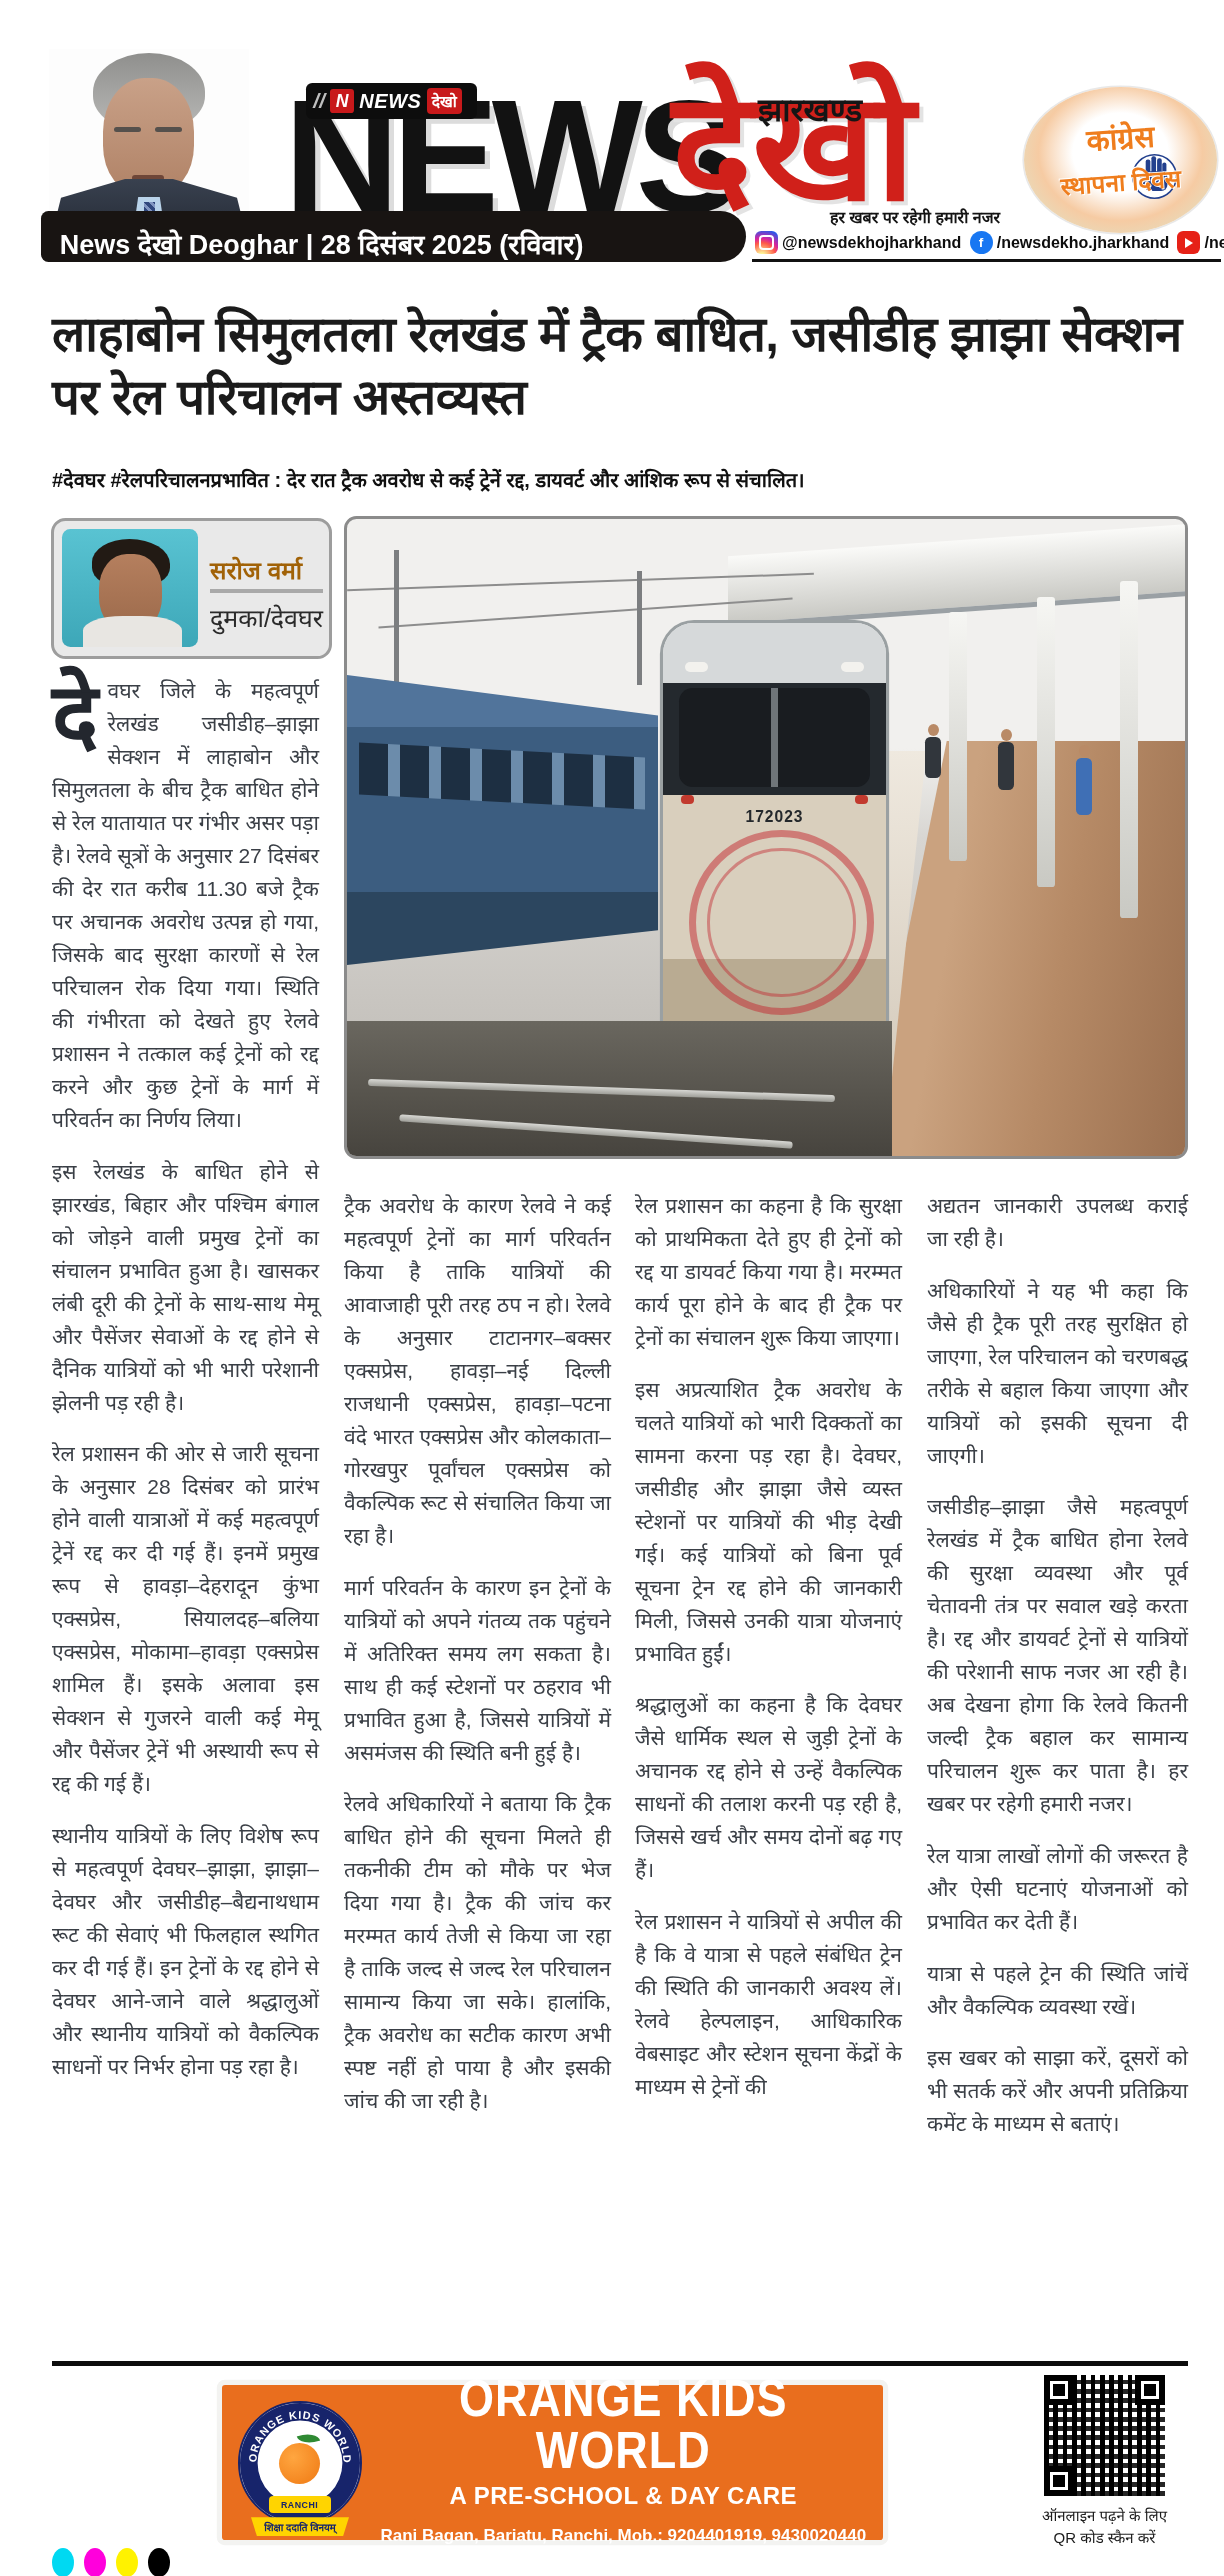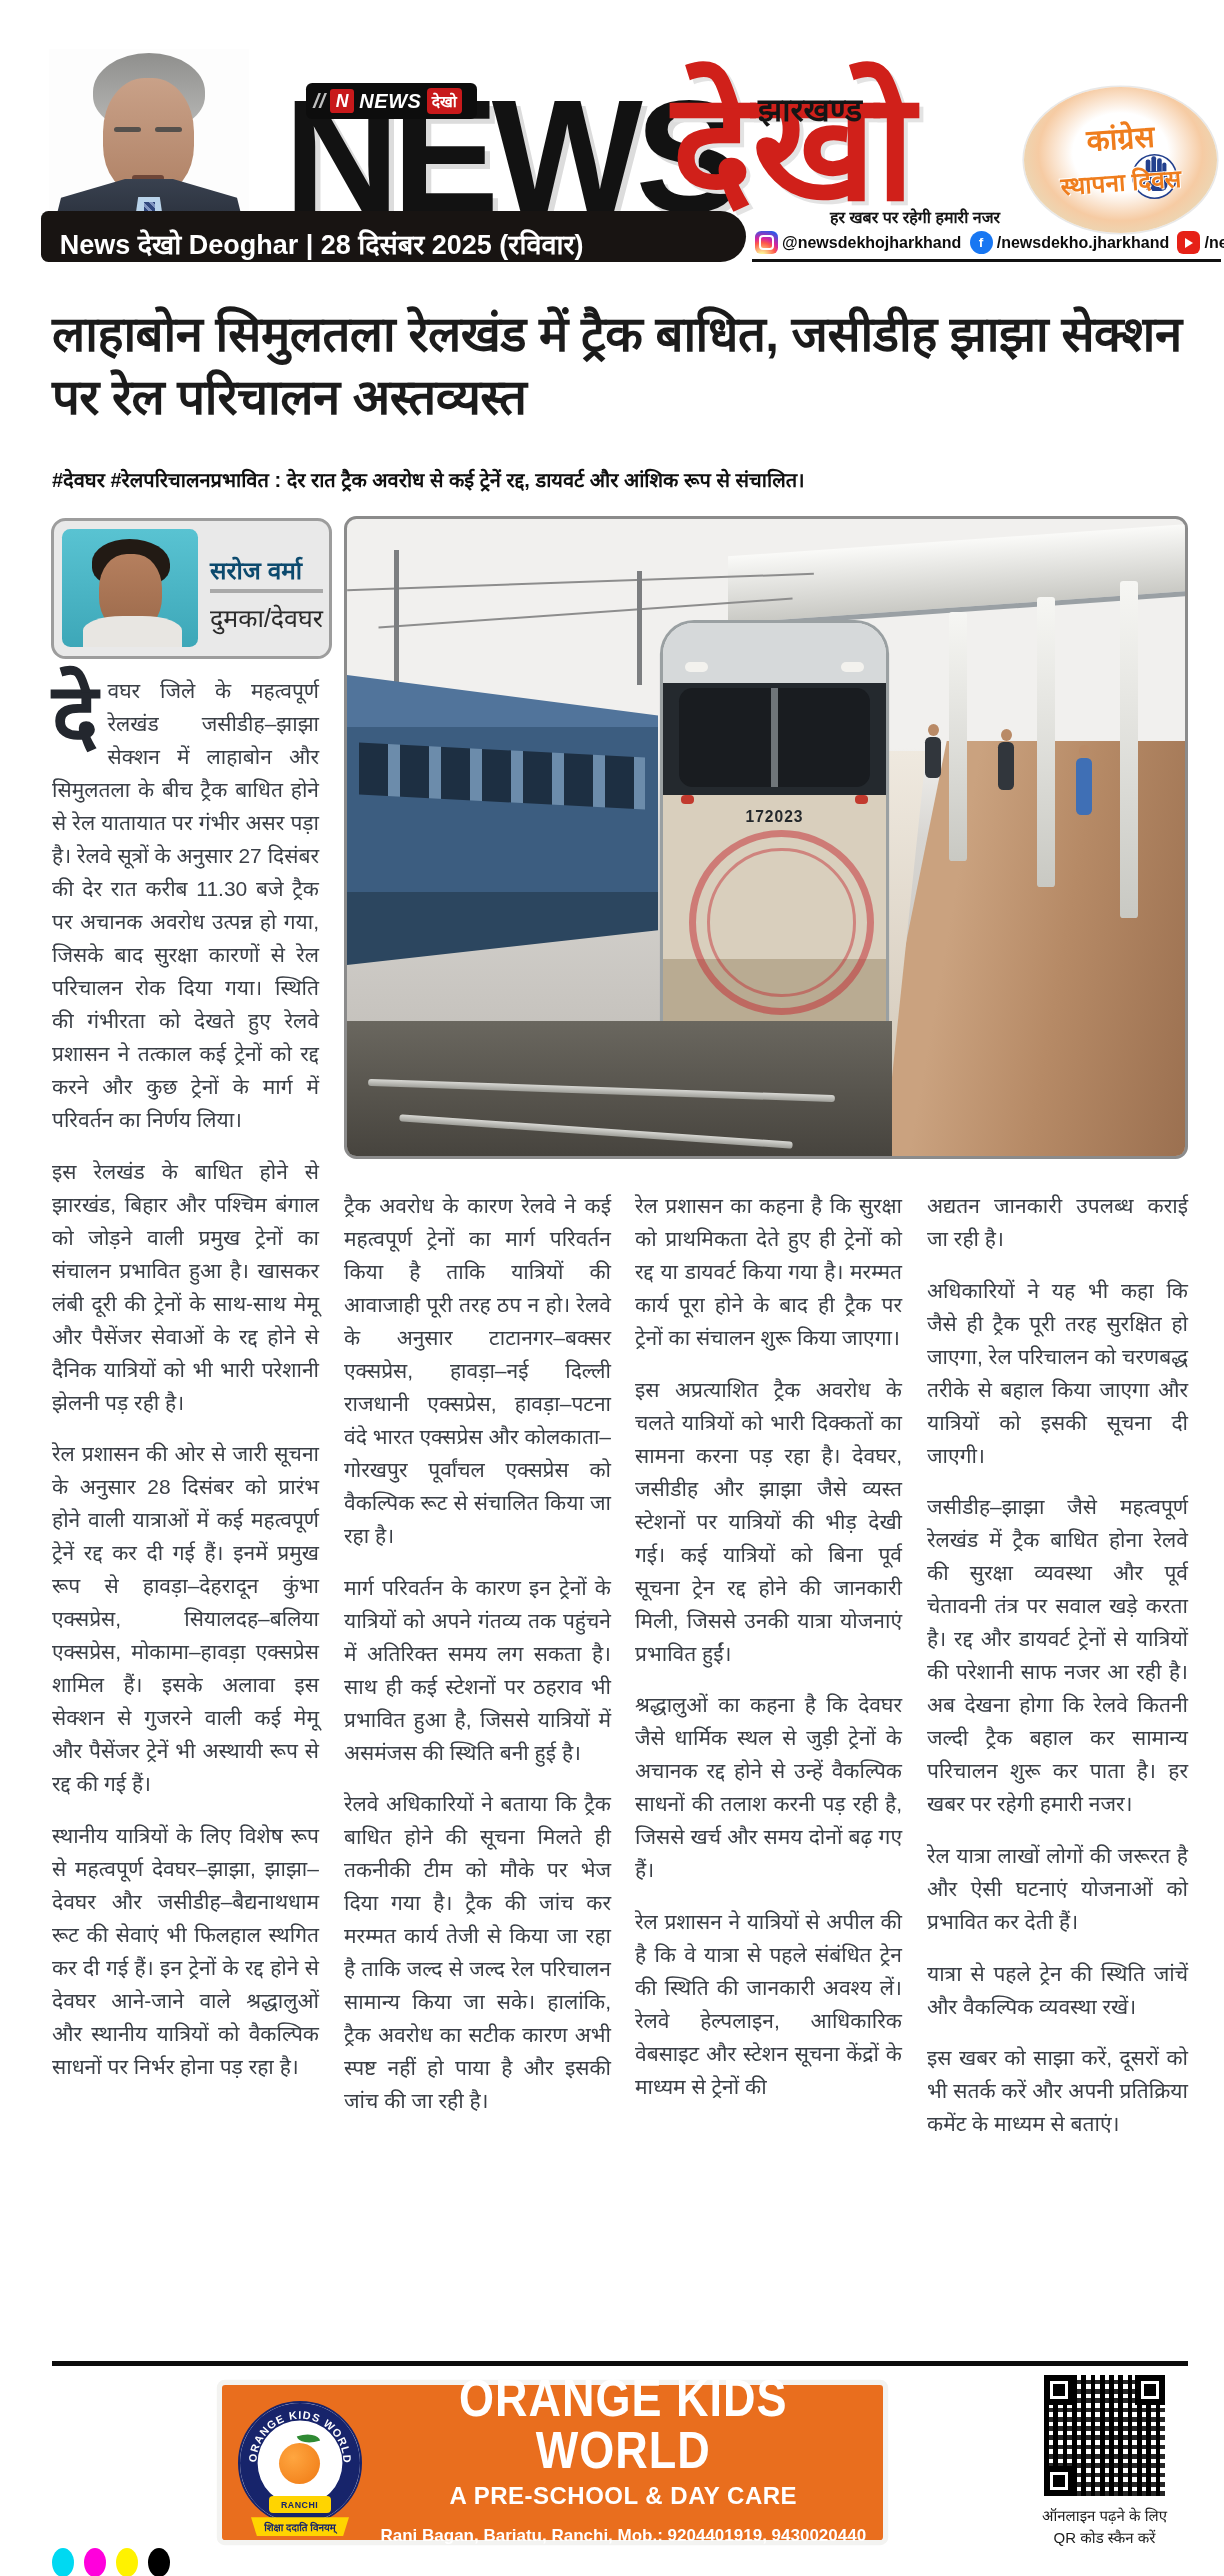--- a/index.html
+++ b/index.html
@@ -55,21 +55,21 @@
   
   #headline{left:52px;top:270px;width:1141px;font-size:49px;line-height:1.28;font-weight:900;color:#1b1b1b;letter-spacing:-0.5px;}
   #subheadline{left:52px;top:466px;width:1141px;font-size:20px;font-weight:700;color:#101010;}
 
   
   #rcard{left:51px;top:518px;width:281px;height:141px;background:#e9e9e9;border:3.1px solid #9d9d9d;border-radius:14.5px;box-sizing:border-box;overflow:hidden;}
   #rphoto{position:absolute;left:8.3px;top:8.3px;width:136px;height:118px;border-radius:8.3px;background:linear-gradient(#59c3d2,#3da7b8);overflow:hidden;}
   .r-hair{position:absolute;left:30px;top:9.3px;width:78px;height:48px;background:#221a14;border-radius:48% 52% 40% 40%;}
   .r-face{position:absolute;left:37px;top:25px;width:63px;height:78px;background:linear-gradient(#b57f5e,#9c6a4b);border-radius:44%;}
   .r-body{position:absolute;left:21px;bottom:-5.2px;width:99px;height:36px;background:#e8e6e2;border-radius:40% 40% 0 0;}
-  #rname{position:absolute;left:156px;top:32px;font-size:24.4px;font-weight:800;color:#0c4a6e;}
+  #rname{position:absolute;left:156px;top:32px;font-size:24.4px;font-weight:800;color:#a16207;}
   #rline{position:absolute;left:156px;top:68px;width:113px;height:3.6px;background:#a9a9a9;}
   #rloc{position:absolute;left:156px;top:79px;font-size:25px;color:#2a2a2a;}
 
   
   #photo{left:344px;top:516px;width:844px;height:643px;border:3.6px solid #8b8b8b;border-radius:12.4px;box-sizing:border-box;overflow:hidden;background:linear-gradient(#f1f0ee 0 36%,#d8d6d2 50%,#b9b5af 100%);}
   .ph-roof{position:absolute;right:-10.4px;top:21px;width:467px;height:67px;background:linear-gradient(#fafaf8,#c9c9c4);transform:skewY(-4deg);border-bottom:5.2px solid #9aa0a4;}
   .ph-wire{position:absolute;height:1.6px;background:#8d8d8d;}
   .ph-mast{position:absolute;width:5.2px;background:#7c7e80;}
   .ph-blue{position:absolute;left:0;top:156px;width:311px;height:290px;background:linear-gradient(#51749b 0 18%,#3c5d80 18% 75%,#2c465f 75% 100%);clip-path:polygon(0 0,100% 14%,100% 88%,0 100%);}
   .ph-blue i{position:absolute;left:4%;top:26%;width:92%;height:18%;background:repeating-linear-gradient(90deg,#1d2f42 0 29px,#6c8cab 29px 41px);transform:skewY(3deg);display:block;}

